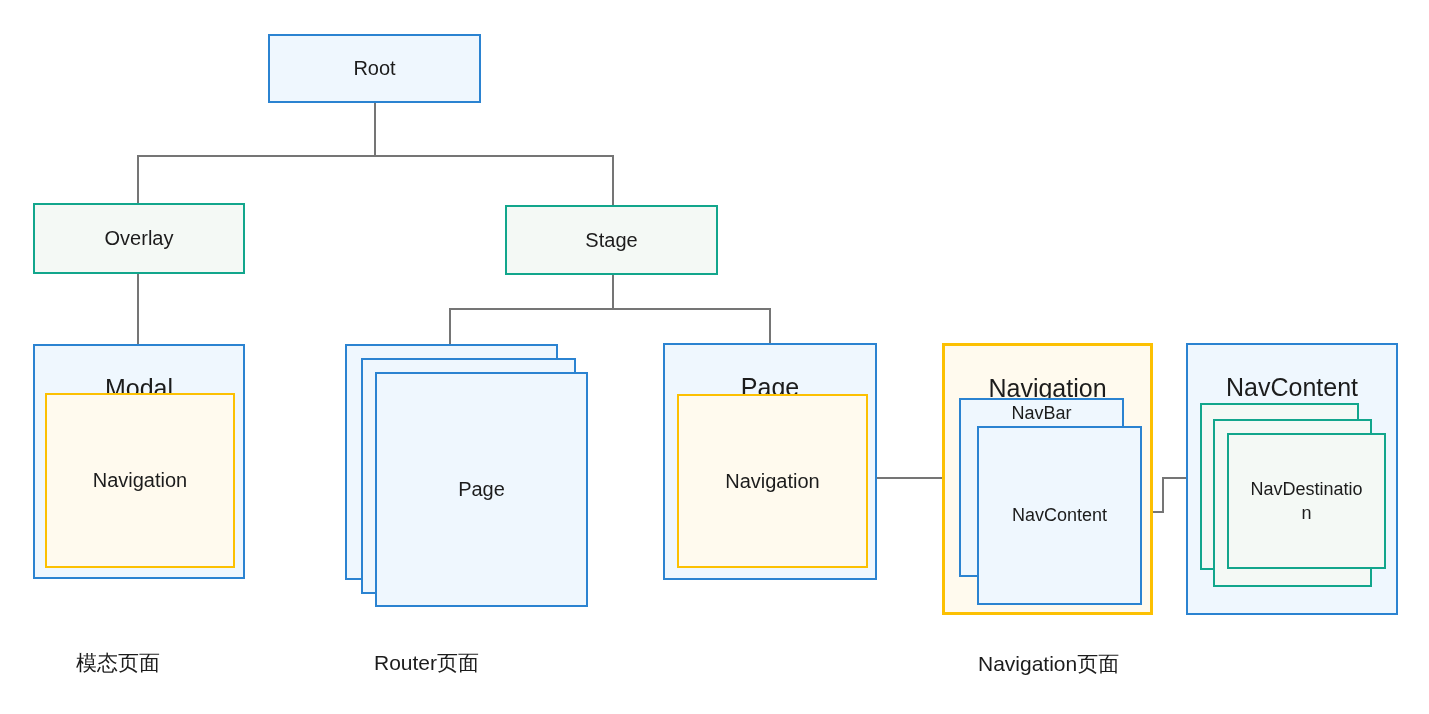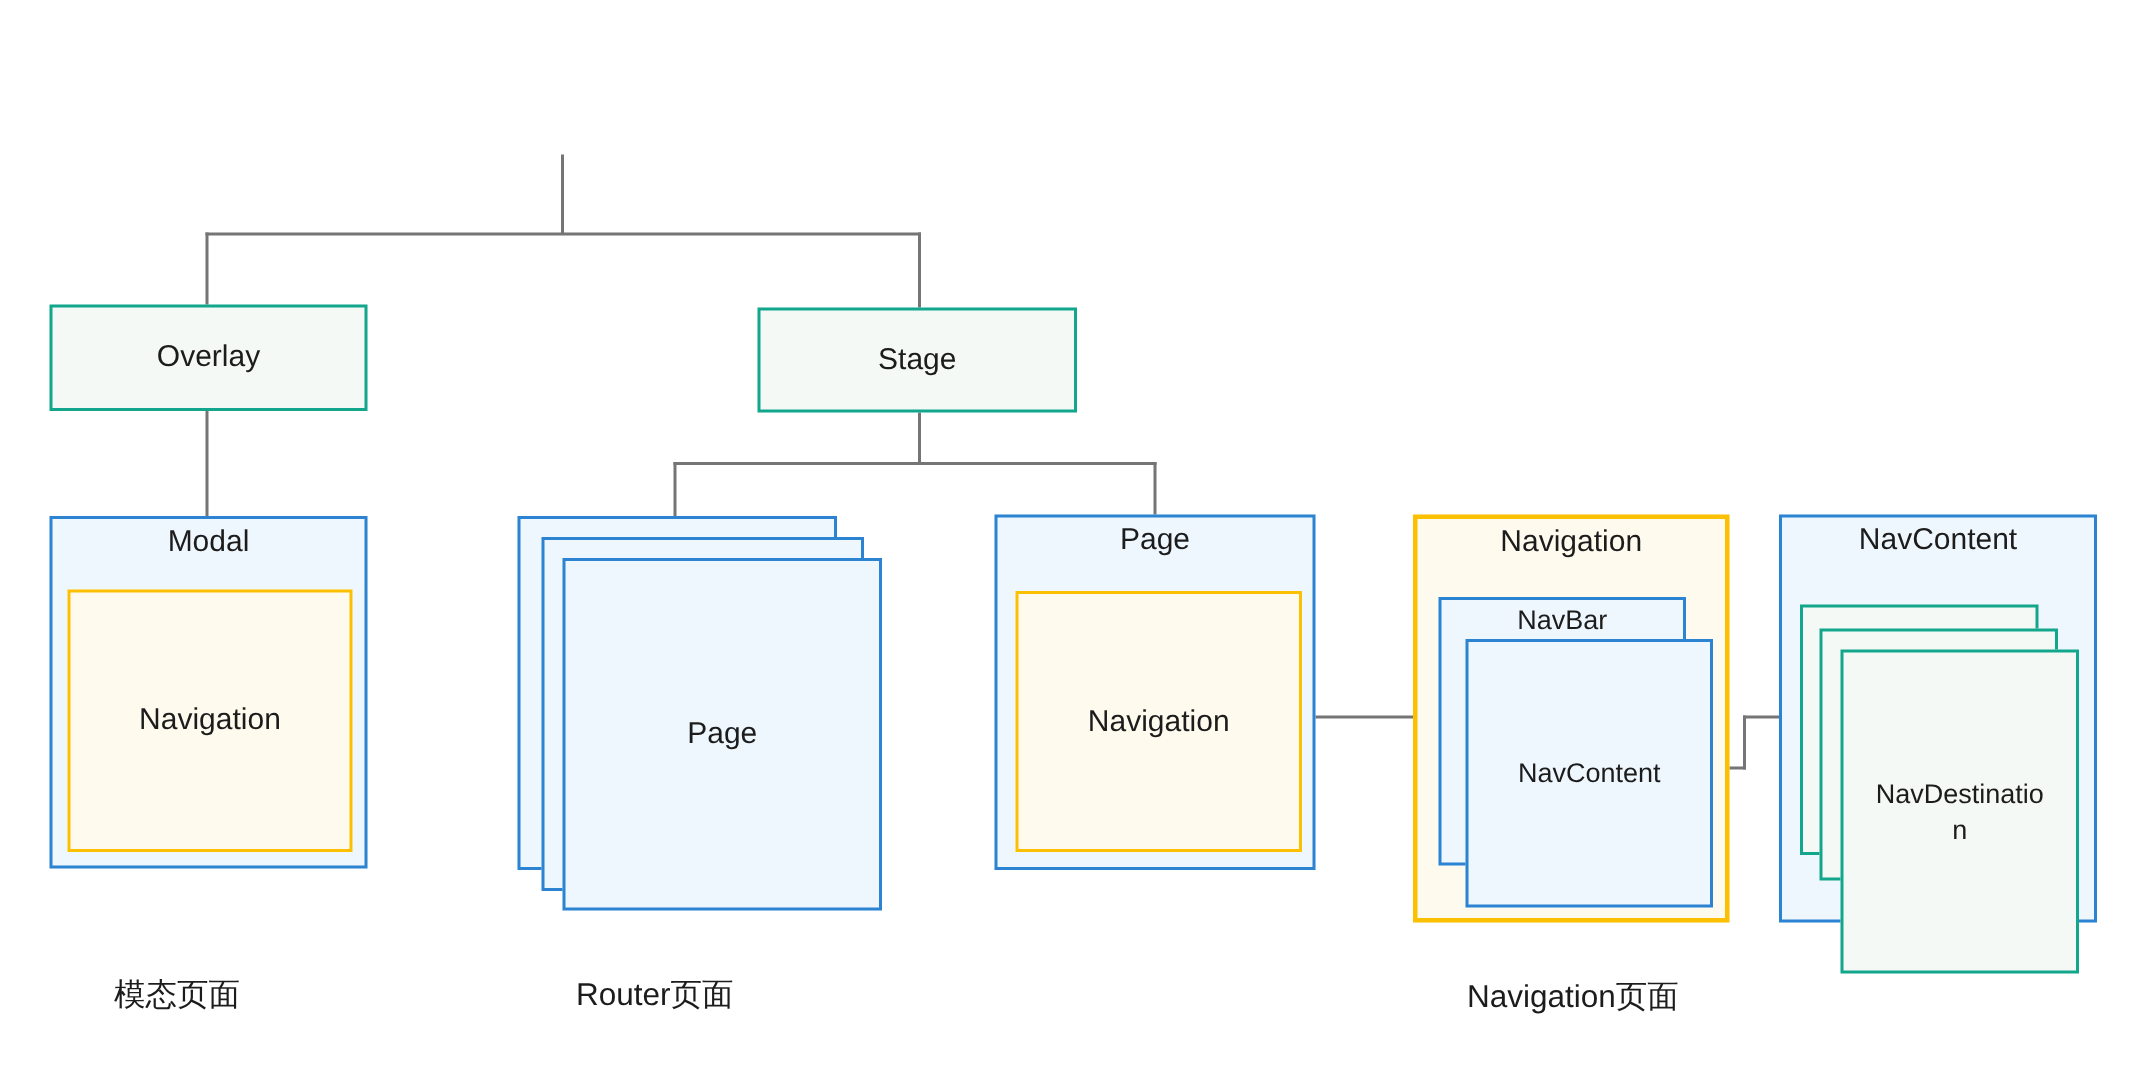--- a/index.html
+++ b/index.html
@@ -20,23 +20,23 @@
     font-size:20px;
     background:#fff;
   }
   .blue   { border:2px solid var(--blue-border);   background:var(--blue-fill); }
   .teal   { border:2px solid var(--teal-border);   background:var(--teal-fill); }
   .yellow { border:2px solid var(--yellow-border); background:var(--yellow-fill); }
   .yellow-thick { border-width:3px; }
   .panel { align-items:flex-start; }
   .panel-title {
     position:absolute;
-    top:4px; left:0; right:0;
+    top:28px; left:0; right:0;
     text-align:center;
-    font-size:20px;
+    font-size:25px;
   }
   .small-label { font-size:18px; }
   .hline, .vline { position:absolute; background:var(--connector); }
   .hline { height:2px; }
   .vline { width:2px; }
   .caption { position:absolute; font-size:21px; white-space:nowrap; }
   .wrap-text {
     width:122px;
     text-align:center;
     word-break:break-all;
@@ -59,20 +59,23 @@
   <div class="hline" style="left:449px; top:308px; width:322px;"></div>
   <div class="vline" style="left:449px; top:308px; height:37px;"></div>
   <div class="vline" style="left:769px; top:308px; height:36px;"></div>
 
   <div class="hline" style="left:866px; top:477px; width:77px;"></div>
 
   <div class="hline" style="left:1140px; top:511px; width:24px;"></div>
   <div class="vline" style="left:1162px; top:477px; height:36px;"></div>
   <div class="hline" style="left:1162px; top:477px; width:25px;"></div>
 
+  <div class="box blue" style="left:268px; top:34px; width:213px; height:69px;">
+    <span>Root</span>
+  </div>
 
   <div class="box teal" style="left:33px; top:203px; width:212px; height:71px;">
     <span>Overlay</span>
   </div>
 
   <div class="box teal" style="left:505px; top:205px; width:213px; height:70px;">
     <span>Stage</span>
   </div>
 
   <div class="box blue panel" style="left:33px; top:344px; width:212px; height:235px;">
@@ -102,22 +105,22 @@
     </div>
     <div class="box blue small-label" style="left:32px; top:80px; width:165px; height:179px;">
       <span>NavContent</span>
     </div>
   </div>
 
   <div class="box blue panel" style="left:1186px; top:343px; width:212px; height:272px;">
     <div class="panel-title">NavContent</div>
     <div class="box teal" style="left:12px; top:58px; width:159px; height:167px;"></div>
     <div class="box teal" style="left:25px; top:74px; width:159px; height:168px;"></div>
-    <div class="box teal small-label" style="left:39px; top:88px; width:159px; height:216px;">
+    <div class="box teal small-label" style="left:39px; top:88px; width:159px; height:136px;">
       <span class="wrap-text">NavDestination</span>
     </div>
   </div>
 
   <div class="caption" style="left:76px; top:649px;">模态页面</div>
-  <div class="caption" style="left:384px; top:649px;">Router页面</div>
+  <div class="caption" style="left:374px; top:649px;">Router页面</div>
   <div class="caption" style="left:978px; top:650px;">Navigation页面</div>
 
 </div>
 
 </body></html>

